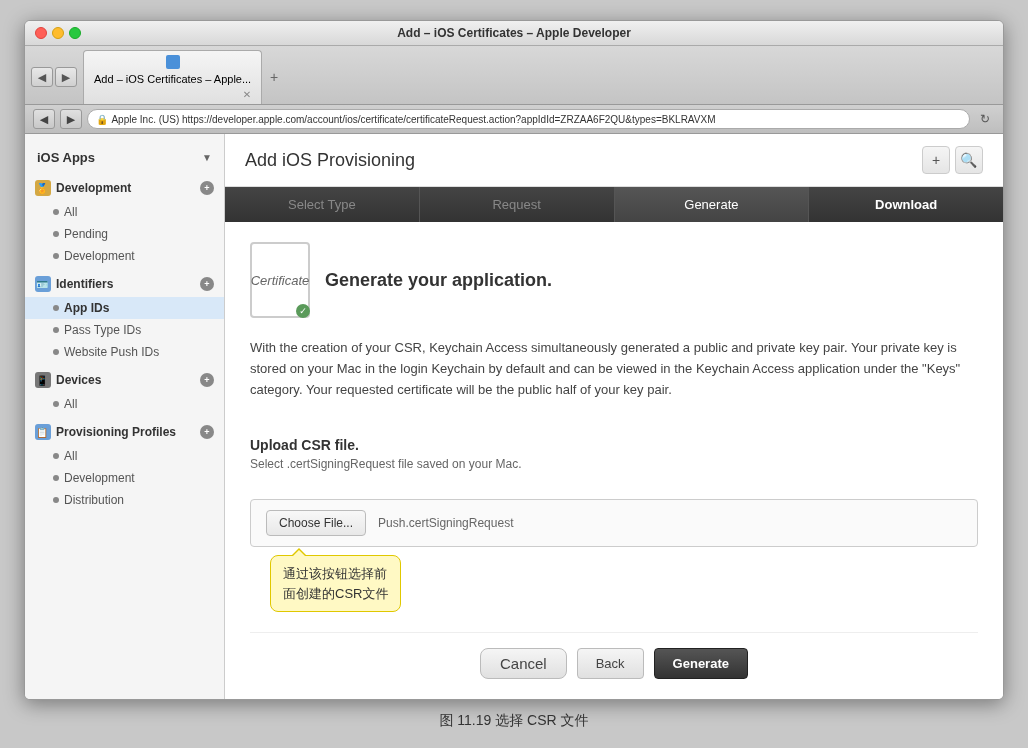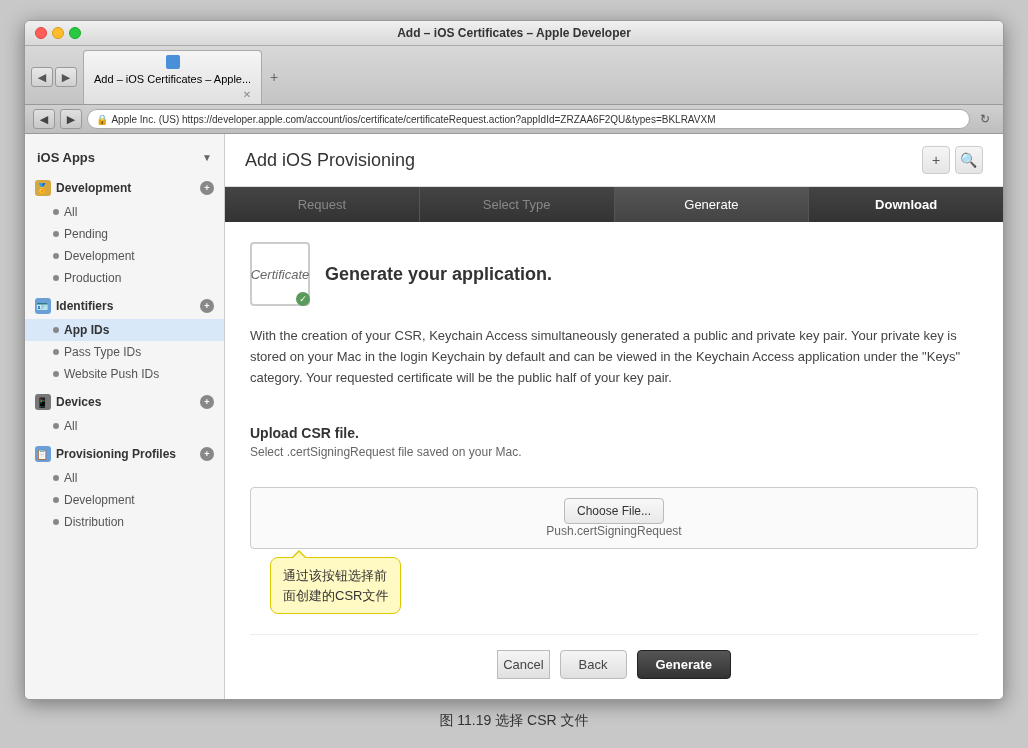--- a/index.html
+++ b/index.html
@@ -332,21 +332,21 @@
     }
 
     .generate-header {
       display: flex;
       align-items: center;
       gap: 15px;
       margin-bottom: 20px;
     }
     .cert-icon {
       width: 60px;
-      height: 64px;
+      height: 76px;
       border: 2px solid #ccc;
       border-radius: 4px;
       display: flex;
       align-items: center;
       justify-content: center;
       background: white;
       position: relative;
       flex-shrink: 0;
     }
     .cert-icon-inner {
@@ -396,23 +396,22 @@
       color: #666;
       margin-bottom: 28px;
     }
 
     .file-upload-area {
       border: 1px solid #ccc;
       border-radius: 4px;
       padding: 10px 15px;
       display: flex;
       align-items: center;
-      gap: 0;
+      gap: 12px;
       background: #fafafa;
-      flex-direction: column;
     }
     .choose-file-btn {
       background: linear-gradient(to bottom, #f8f8f8, #e8e8e8);
       border: 1px solid #bbb;
       border-radius: 4px;
       padding: 5px 12px;
       font-size: 12px;
       color: #333;
       cursor: pointer;
       white-space: nowrap;
@@ -458,25 +457,25 @@
     
     .action-buttons {
       display: flex;
       justify-content: center;
       gap: 10px;
       margin-top: 20px;
       padding-top: 15px;
       border-top: 1px solid #eee;
     }
     .btn-cancel {
-      padding: 6px 5px;
+      padding: 6px 19px;
       background: linear-gradient(to bottom, #f5f5f5, #e0e0e0);
       border: 1px solid #bbb;
-      border-radius: 0;
-      font-size: 13px;
+      border-radius: 8px;
+      font-size: 15px;
       color: #444;
       cursor: pointer;
     }
     .btn-back {
       padding: 6px 18px;
       background: linear-gradient(to bottom, #f5f5f5, #e0e0e0);
       border: 1px solid #bbb;
       border-radius: 4px;
       font-size: 13px;
       color: #444;
@@ -557,24 +556,20 @@
           <span>All</span>
         </div>
         <div class="sidebar-item">
           <span class="sidebar-item-dot"></span>
           <span>Pending</span>
         </div>
         <div class="sidebar-item">
           <span class="sidebar-item-dot"></span>
           <span>Development</span>
         </div>
-        <div class="sidebar-item">
-          <span class="sidebar-item-dot"></span>
-          <span>Production</span>
-        </div>
       </div>
 
       <div class="sidebar-section">
         <div class="sidebar-section-title">
           <div class="sidebar-section-icon icon-id">🪪</div>
           <span>Identifiers</span>
           <div class="sidebar-expand-btn">+</div>
         </div>
         <div class="sidebar-item active">
           <span class="sidebar-item-dot"></span>
@@ -627,24 +622,24 @@
       <div class="page-header">
         <h1 class="page-title">Add iOS Provisioning</h1>
         <div class="header-actions">
           <div class="header-btn">+</div>
           <div class="header-btn">🔍</div>
         </div>
       </div>
 
       <div class="steps-bar">
         <div class="step completed">
+          <span>Select Type</span>
+        </div>
+        <div class="step completed">
           <span>Request</span>
-        </div>
-        <div class="step completed">
-          <span>Select Type</span>
         </div>
         <div class="step active">
           <span>Generate</span>
         </div>
         <div class="step current-download">
           <span>Download</span>
         </div>
       </div>
 
       <div class="content-body">

